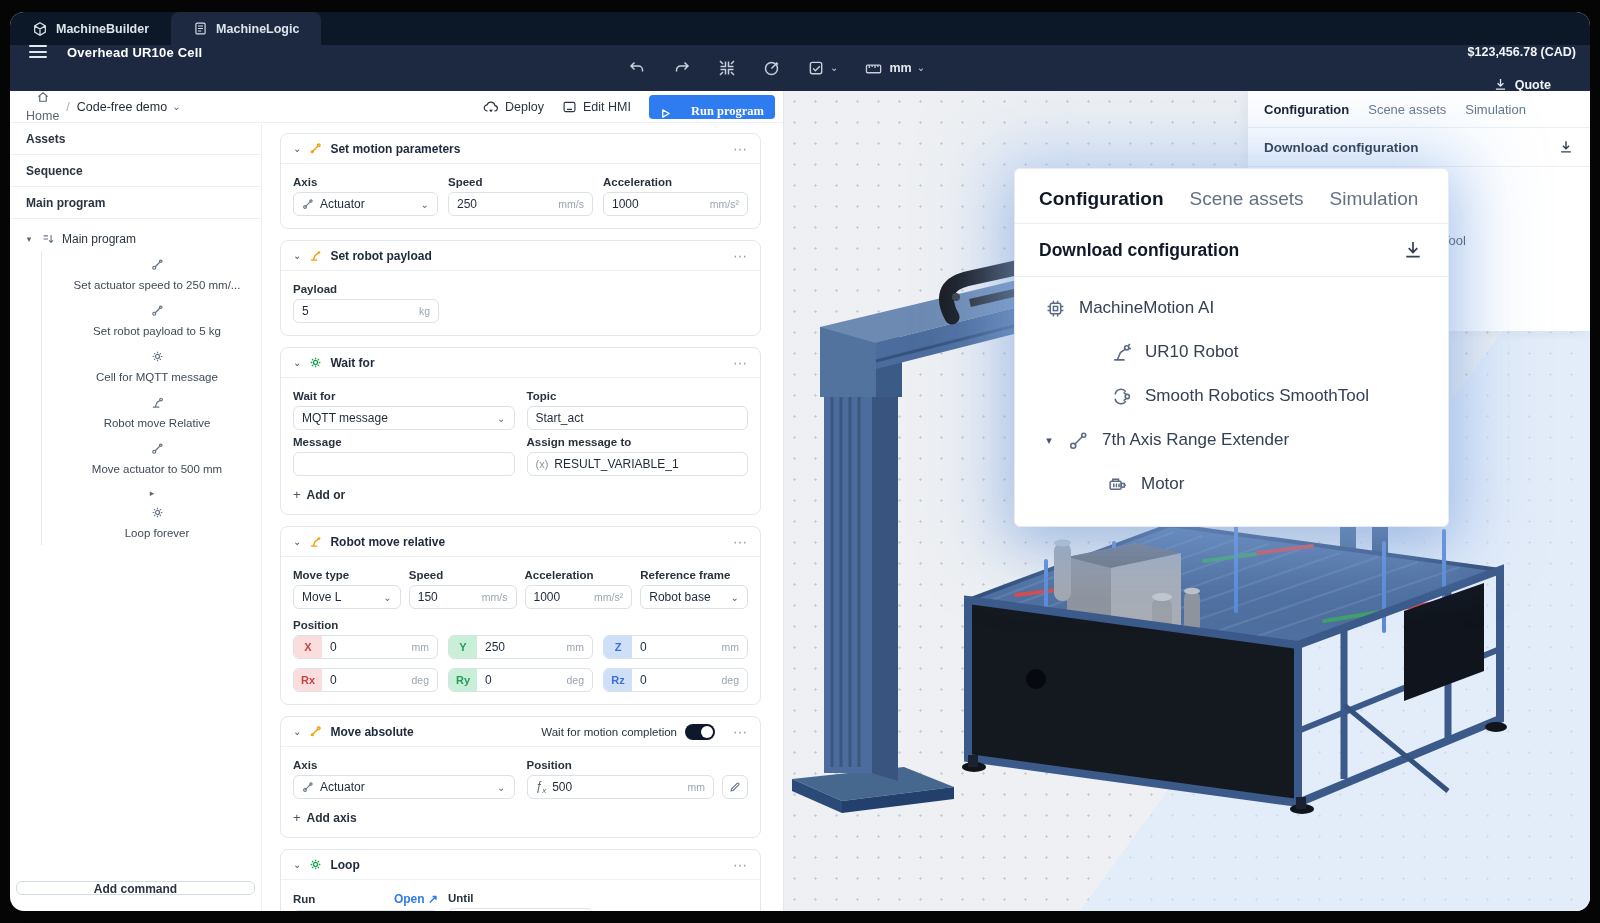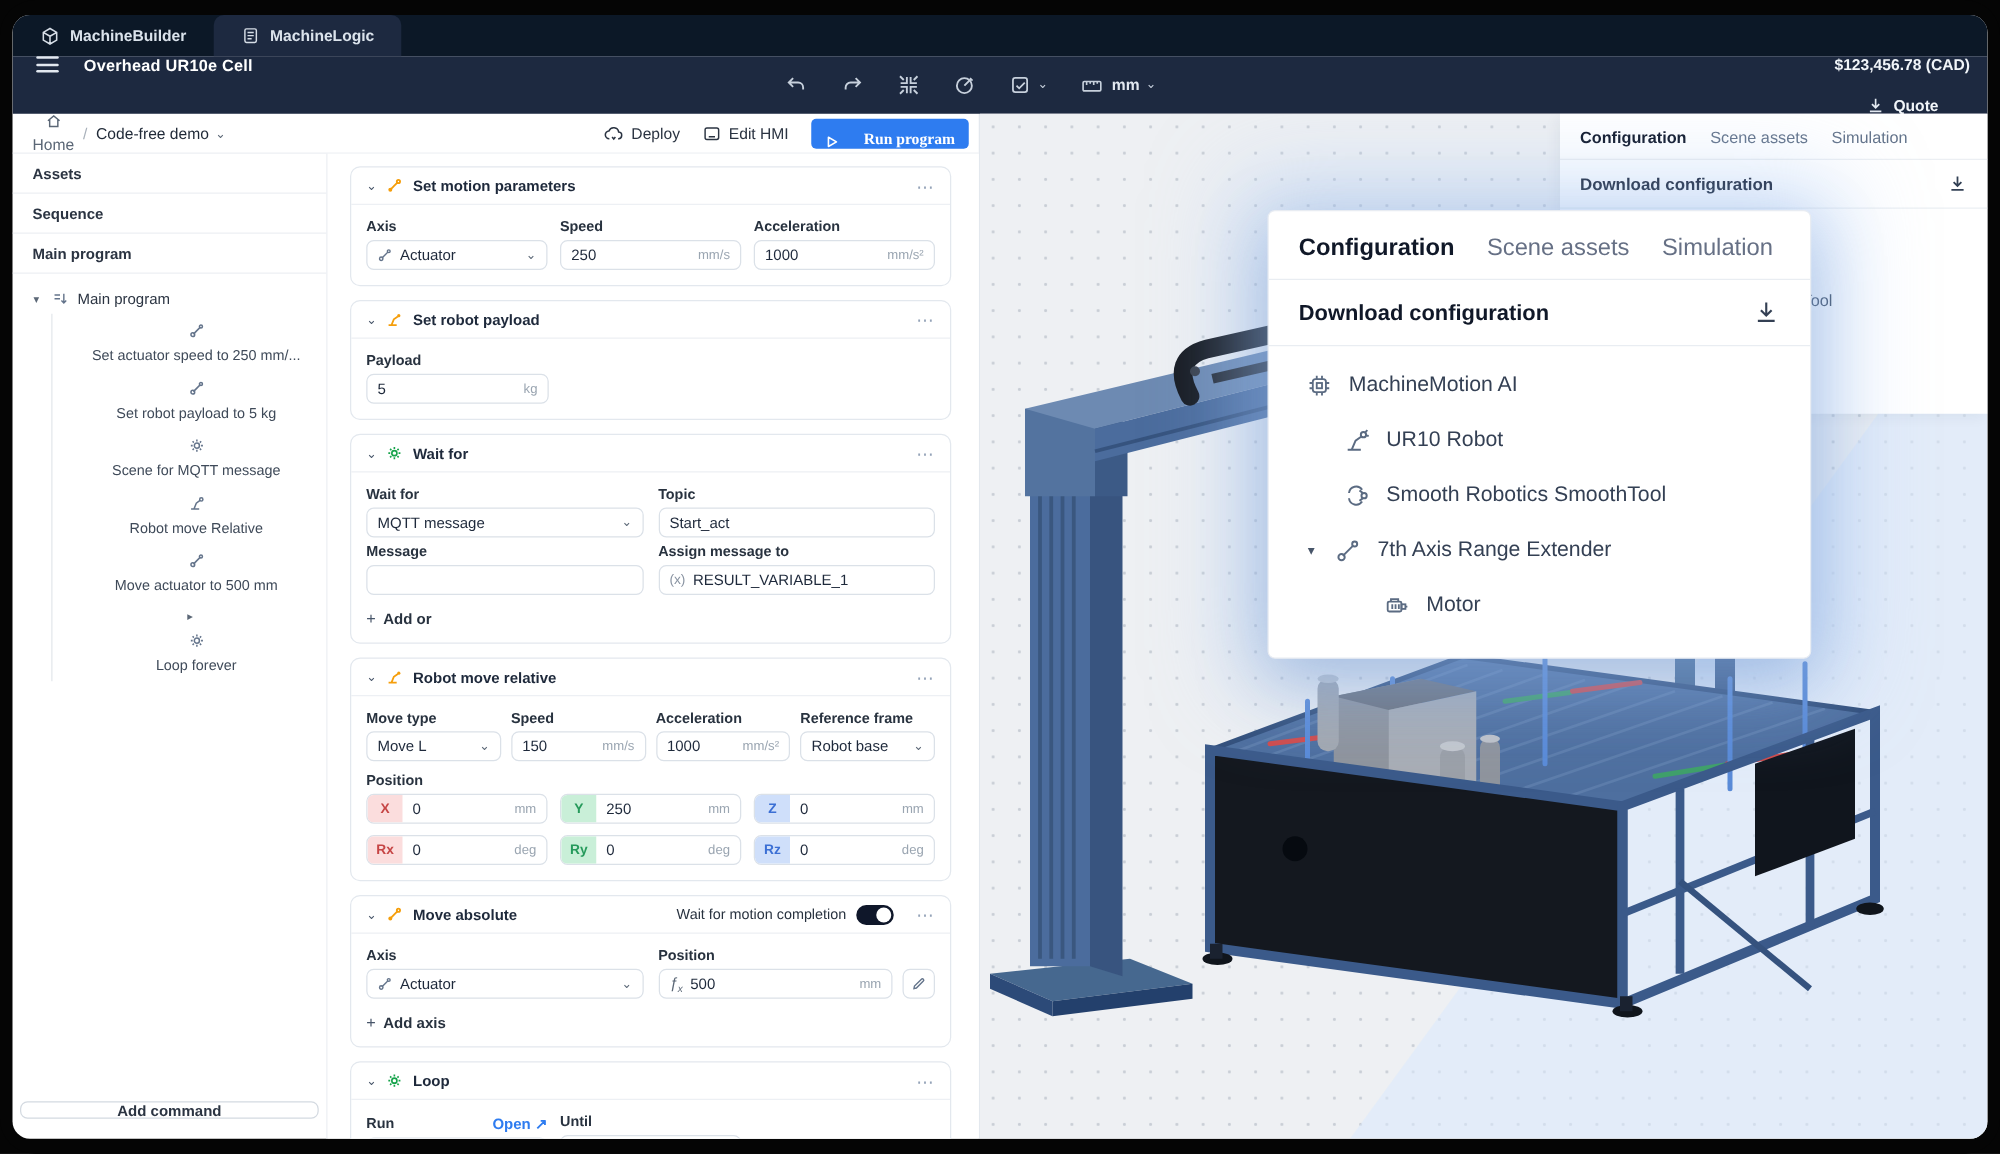--- a/index.html
+++ b/index.html
@@ -124,21 +124,21 @@
   .pp-tab-active{font-weight:700; color:#101828; cursor:pointer;}
   .pp-tab{color:#667085; cursor:pointer;}
   .pp-div{height:1px; background:#e9edf2;}
   .pp-download{display:flex; align-items:center; padding:15px 24px; font-size:17.5px; font-weight:700; color:#101828;}
   .pp-download .icon{margin-left:auto; cursor:pointer;}
   .pp-download svg{stroke:#344054;}
   .pp-tree{padding:9px 0 0;}
   .pp-row{display:flex; align-items:center; gap:13px; height:44px; font-size:17px; color:#344054; cursor:pointer;}
   .pp-row .caret{font-size:11px; color:#475569; width:12px;}
   .lv0{padding-left:30px;}
-  .lv1{padding-left:60px;}
+  .lv1{padding-left:96px;}
   .lv1c{padding-left:28px;}
   .lv2{padding-left:92px;}
   .pp-ic svg{stroke:#5b6b82;}
   .icon{display:inline-flex;}
   .icon svg{display:block;}
 </style>
 </head>
 <body>
 
 <div class="frame">
@@ -316,21 +316,21 @@
                 </span>
                 <span>Set robot payload to 5 kg</span>
               </div>
               <div class="tree-item">
                 <span class="icon tree-ic">
                   <svg width="13" height="13" viewBox="0 0 14 14" fill="none" stroke-width="1.3">
                         <circle cx="7" cy="7" r="2.2"></circle>
                         <path d="M7 1.8 v1.6 M7 10.6 v1.6 M1.8 7 h1.6 M10.6 7 h1.6 M3.3 3.3 l1.1 1.1 M9.6 9.6 l1.1 1.1 M10.7 3.3 L9.6 4.4 M4.4 9.6 L3.3 10.7"></path>
                       </svg>
                 </span>
-                <span>Scene for MQTT message</span>
+                <span>Cell for MQTT message</span>
               </div>
               <div class="tree-item">
                 <span class="icon tree-ic">
                   <svg width="13" height="13" viewBox="0 0 14 14" fill="none" stroke-width="1.3">
                         <path d="M2 12 h7 M4.5 12 L6.5 7 L10 4.5"></path>
                         <circle cx="10.8" cy="3.8" r="1.4"></circle>
                       </svg>
                 </span>
                 <span>Robot move Relative</span>
               </div>

